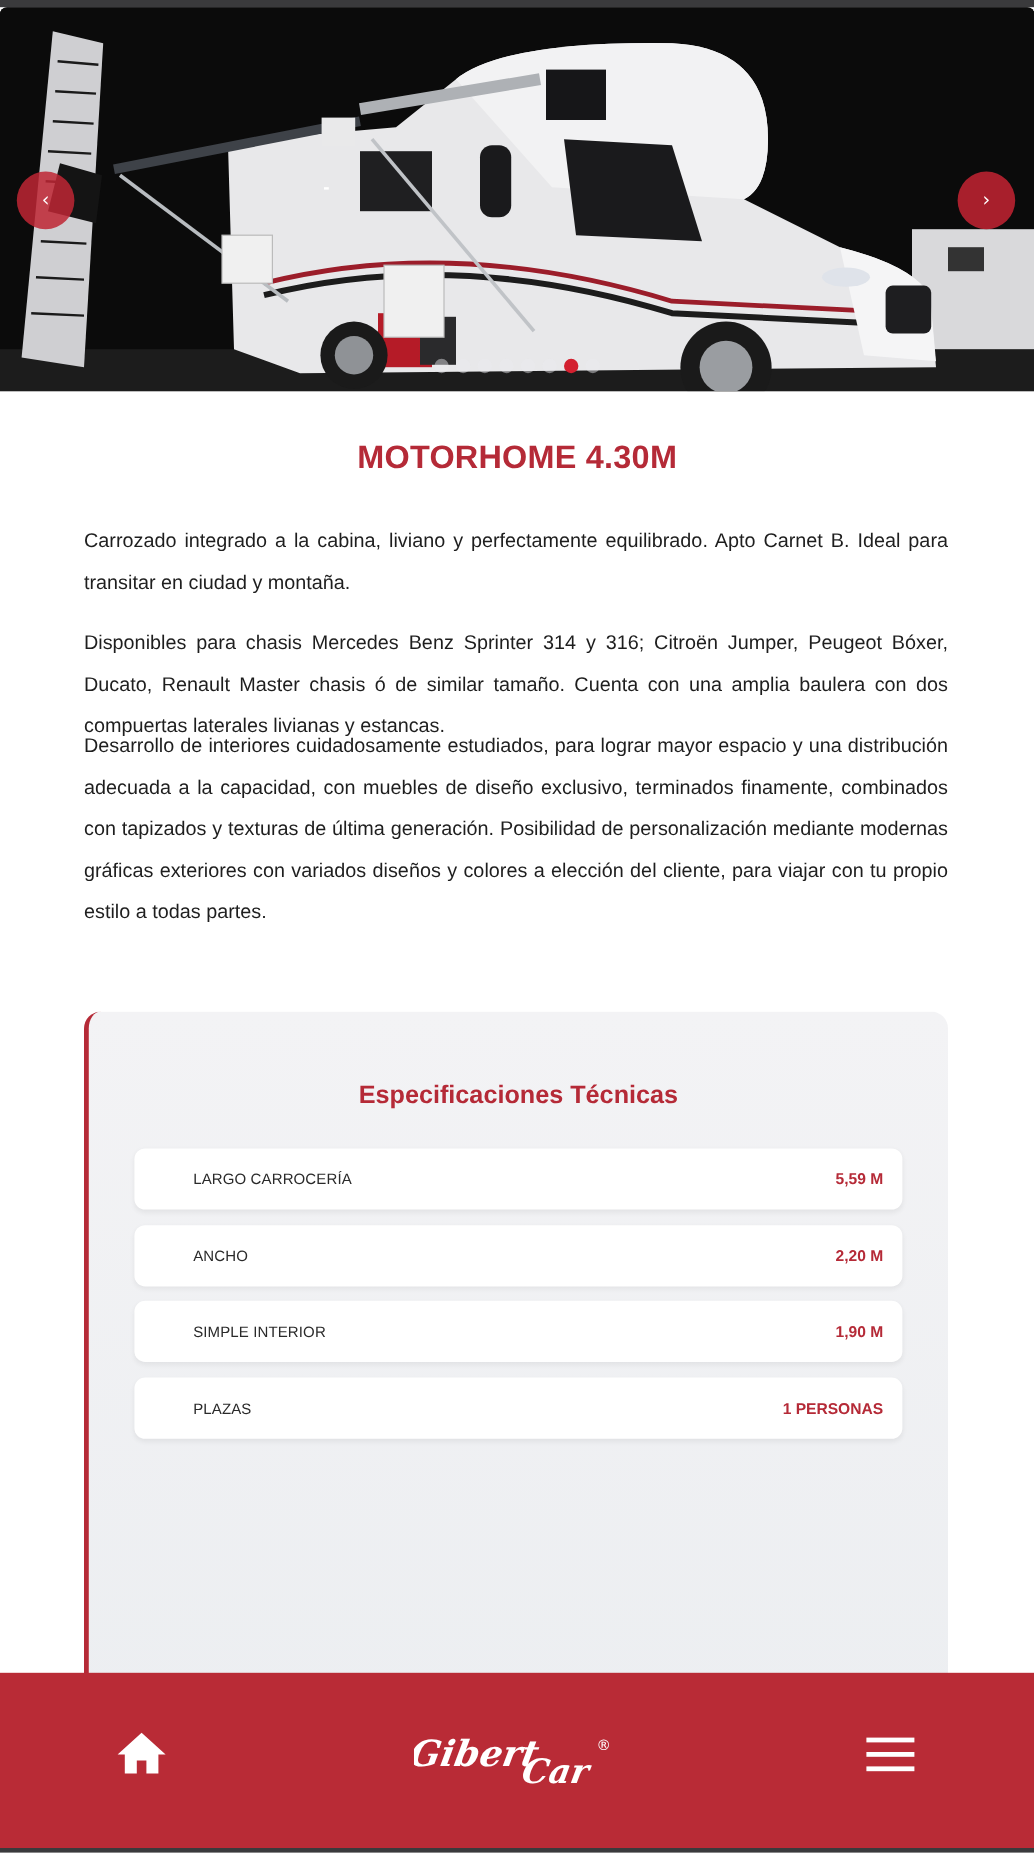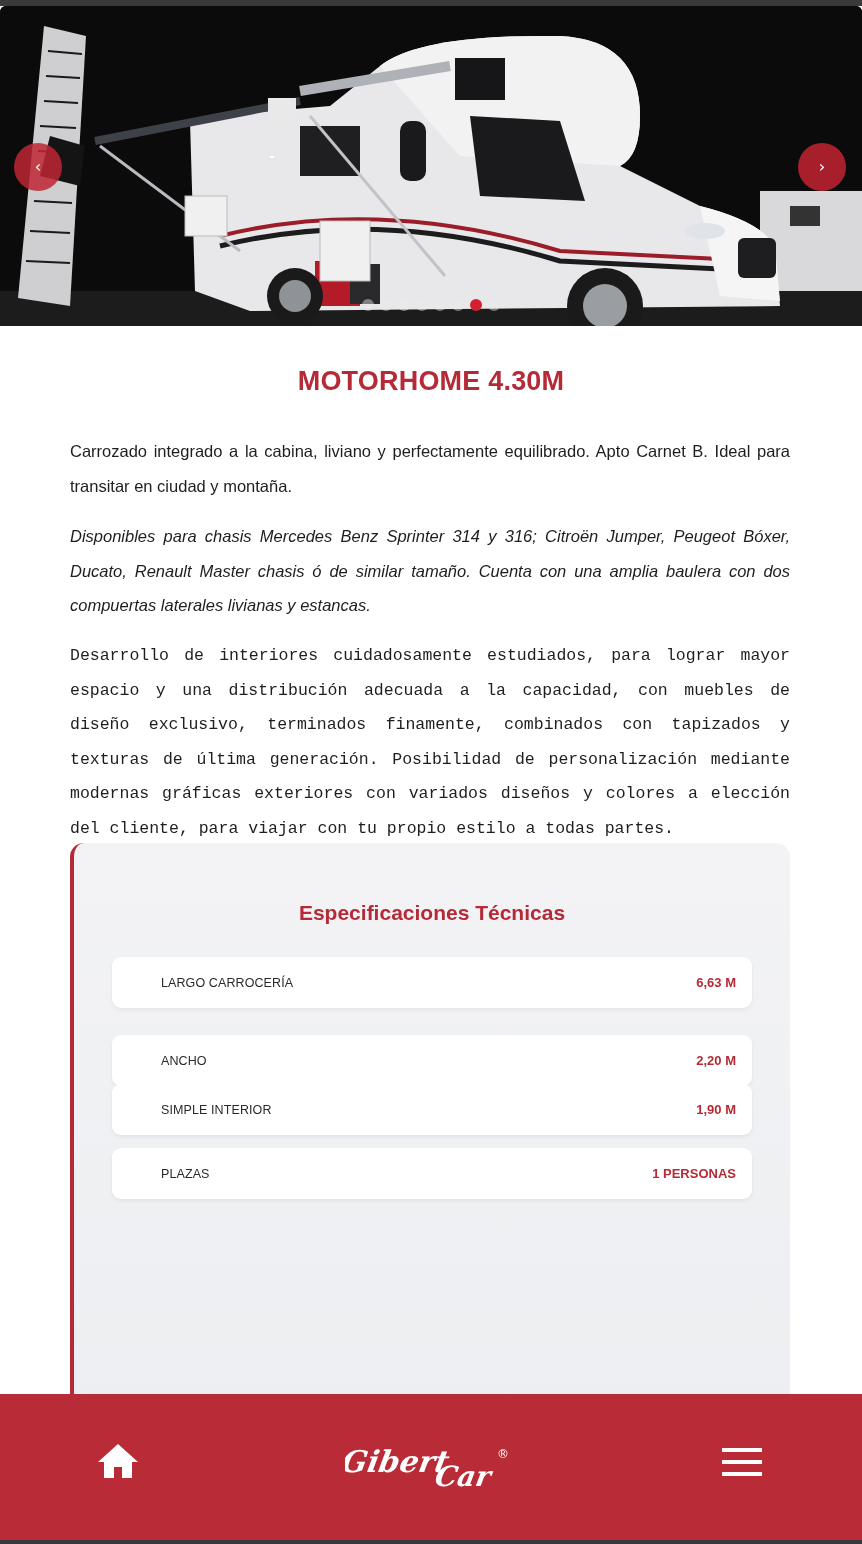--- a/index.html
+++ b/index.html
@@ -21,22 +21,22 @@
   .dots { position: absolute; left: 362px; top: 293px; display: flex; gap: 6px; }
   .dot { width: 12px; height: 12px; border-radius: 50%; background: rgba(235, 235, 240, 0.45); cursor: pointer; }
   .dot.active { background: #d3202f; }
 
   
   .title { position: absolute; left: 0; top: 366px; width: 862px; text-align: center;
            color: #b52a37; font-size: 27px; font-weight: bold; letter-spacing: 0.2px; }
   .para { position: absolute; left: 70px; width: 720px; font-size: 16.5px; line-height: 34.5px;
           text-align: justify; color: #1e1e1e; }
   .p1 { top: 434px; }
-  .p2 { top: 519px; font-style: italic; }
-  .p3 { top: 639px; font-family: Liberation Mono, monospace; }
+  .p2 { top: 519px; }
+  .p3 { top: 605px; }
 
   
   .spec-card { position: absolute; left: 70px; top: 843px; width: 720px; height: 600px;
                background: linear-gradient(180deg, #f3f3f5 0%, #eceef1 100%);
                border-radius: 14px 14px 0 0; border-left: 4px solid #b52a37; }
   .spec-title { position: absolute; left: 0; top: 58px; width: 716px; text-align: center;
                 color: #b52a37; font-size: 21px; font-weight: bold; }
   .spec-row { position: absolute; left: 38px; width: 640px; height: 51px; background: #fff;
               border-radius: 9px; box-shadow: 0 2px 4px rgba(0,0,0,0.06);
               display: flex; align-items: center; justify-content: space-between; padding: 0 16px; }
@@ -138,23 +138,23 @@
 
 <h1 class="title">MOTORHOME 4.30M</h1>
 <p class="para p1">Carrozado integrado a la cabina, liviano y perfectamente equilibrado. Apto Carnet B. Ideal para transitar en ciudad y montaña.</p>
 <p class="para p2">Disponibles para chasis Mercedes Benz Sprinter 314 y 316; Citroën Jumper, Peugeot Bóxer, Ducato, Renault Master chasis ó de similar tamaño. Cuenta con una amplia baulera con dos compuertas laterales livianas y estancas.</p>
 <p class="para p3">Desarrollo de interiores cuidadosamente estudiados, para lograr mayor espacio y una distribución adecuada a la capacidad, con muebles de diseño exclusivo, terminados finamente, combinados con tapizados y texturas de última generación. Posibilidad de personalización mediante modernas gráficas exteriores con variados diseños y colores a elección del cliente, para viajar con tu propio estilo a todas partes.</p>
 
 <div class="spec-card">
   <h2 class="spec-title">Especificaciones Técnicas</h2>
   <div class="spec-row" style="top:114px">
     <span class="spec-label">LARGO CARROCERÍA</span>
-    <span class="spec-value">6,63 M</span>
+    <span class="spec-value">5,59 M</span>
   </div>
-  <div class="spec-row" style="top:192px">
+  <div class="spec-row" style="top:178px">
     <span class="spec-label">ANCHO</span>
     <span class="spec-value">2,20 M</span>
   </div>
   <div class="spec-row" style="top:241px">
     <span class="spec-label">SIMPLE INTERIOR</span>
     <span class="spec-value">1,90 M</span>
   </div>
   <div class="spec-row" style="top:305px">
     <span class="spec-label">PLAZAS</span>
     <span class="spec-value">1 PERSONAS</span>

